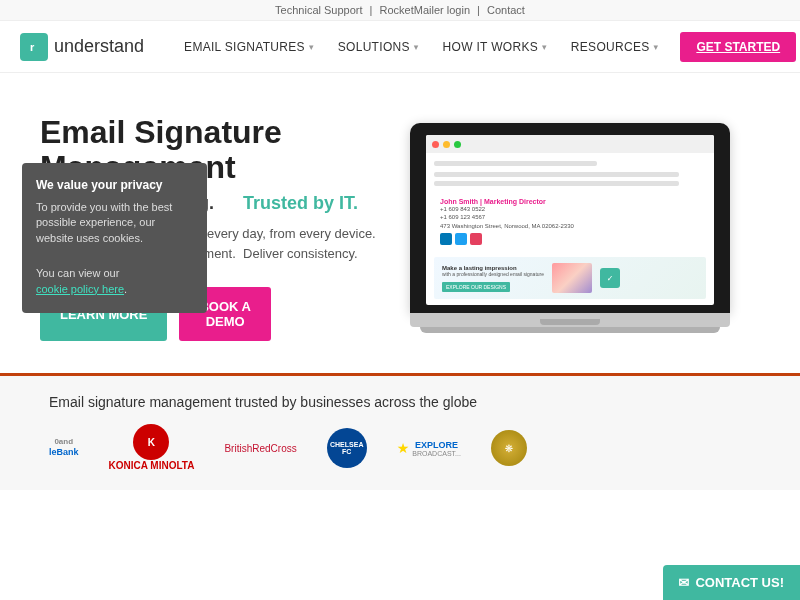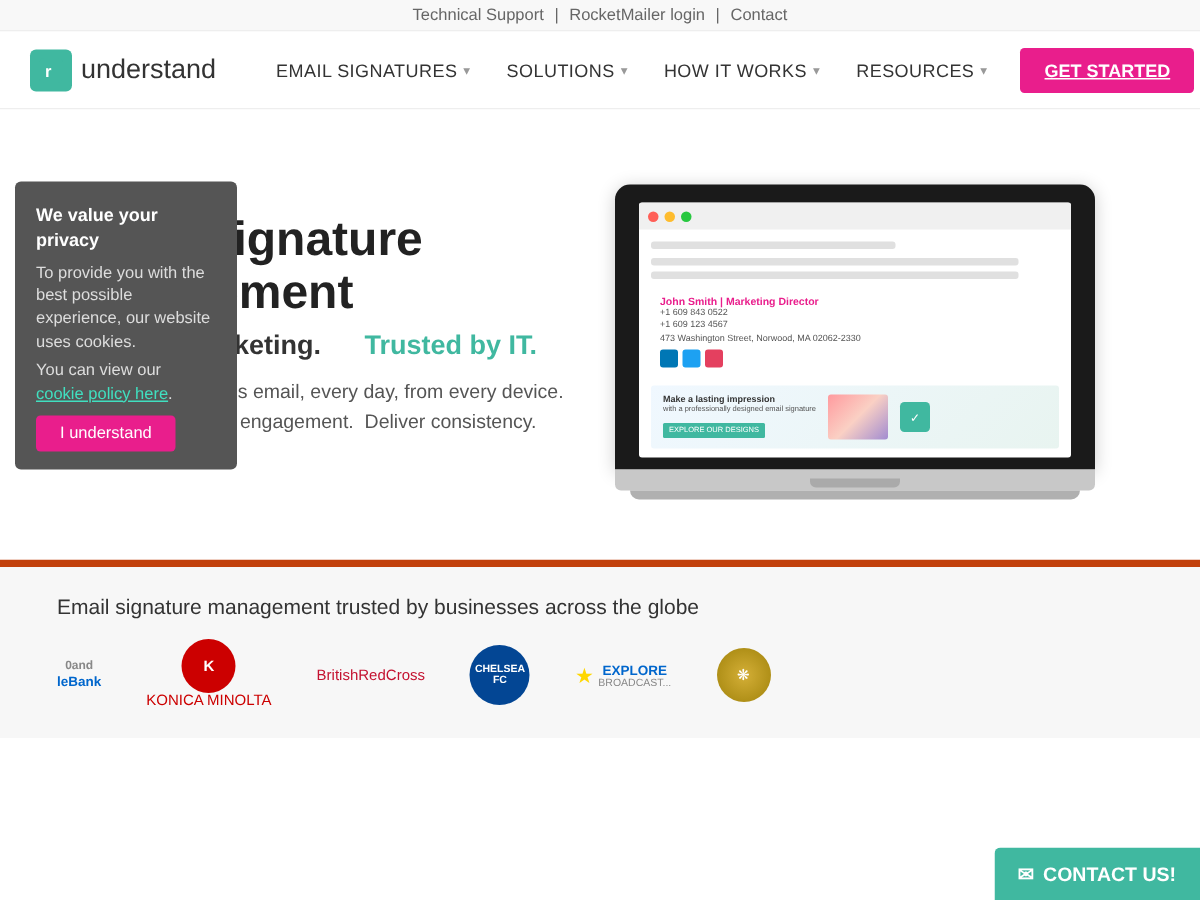--- a/index.html
+++ b/index.html
@@ -239,43 +239,43 @@
     .laptop-foot {
       background: #b0b0b0;
       height: 6px;
       border-radius: 0 0 8px 8px;
       margin: 0 10px;
     }
 
     
     .trusted-section {
       background: #f7f7f7;
-      padding: 18px 38px;
-      border-top: 5px solid #c2410c;
+      padding: 18px 49px;
+      border-top: 3px solid #c2410c;
     }
     .trusted-title {
       font-size: 14px;
       color: #333;
       margin-bottom: 14px;
       font-weight: 500;
     }
     .logo-row {
       display: flex;
       align-items: center;
       gap: 30px;
     }
     .brand-logo {
       display: flex;
       flex-direction: column;
       align-items: center;
       justify-content: center;
     }
     .brand-konica {
       color: #cc0000;
-      font-weight: normal;
+      font-weight: bold;
       font-size: 10px;
       line-height: 1.2;
     }
     .brand-rbc { font-size: 10px; color: #c41230; font-weight: normal; }
     .brand-chelsea {
       width: 40px;
       height: 40px;
       background: #034694;
       border-radius: 50%;
       display: flex;
@@ -297,32 +297,32 @@
       justify-content: center;
       color: #fff;
       font-size: 10px;
     }
     .brand-bank { font-size: 8px; color: #333; font-weight: bold; text-align: center; line-height: 1.3; }
 
     
     .cookie-banner {
       position: absolute;
       bottom: 60px;
-      left: 10px;
-      width: 148px;
+      left: 22px;
+      width: 185px;
       background: #555;
       color: #fff;
       padding: 14px 14px 12px 14px;
       border-radius: 4px;
       z-index: 100;
       font-size: 11px;
       line-height: 1.4;
     }
     .cookie-title { font-weight: bold; margin-bottom: 6px; font-size: 12px; }
-    .cookie-desc { margin-bottom: 4px; font-size: 11px; color: #ddd; }
+    .cookie-desc { margin-bottom: 20px; font-size: 11px; color: #ddd; }
     .cookie-link { color: #40e0c0; text-decoration: underline; cursor: pointer; }
     .cookie-btn {
       background: #e91e8c;
       color: #fff;
       border: none;
       padding: 6px 16px;
       border-radius: 3px;
       font-size: 11px;
       cursor: pointer;
       margin-top: 6px;
@@ -391,20 +391,24 @@
   </nav>
 </header>
 
 <div class="hero">
   <div class="hero-text">
     <h1 class="hero-title">Email Signature Management</h1>
     <p class="hero-subtitle">
       <span>Loved by Marketing. </span><span class="trusted">Trusted by IT.</span>
     </p>
     <p class="hero-desc">Brand every business email, every day, from every device.<br>Be compliant.&nbsp; Drive engagement.&nbsp; Deliver consistency.</p>
+    <div class="hero-buttons">
+      <button class="btn-learn">LEARN MORE</button>
+      <button class="btn-demo">BOOK A<br>DEMO</button>
+    </div>
   </div>
 
   <div class="hero-image">
     <div class="laptop">
       <div class="laptop-screen">
         <div class="laptop-screen-inner">
           <div class="screen-topbar">
             <div class="dot dot-red"></div>
             <div class="dot dot-yellow"></div>
             <div class="dot dot-green"></div>
@@ -449,21 +453,20 @@
 
   <div class="cookie-banner">
     <div class="cookie-title">We value your privacy</div>
     <div class="cookie-desc">
       <span>To provide you with the best possible experience, our website uses cookies.</span>
     </div>
     <div style="font-size:11px;color:#ddd;margin-bottom:4px;">
       <span>You can view our</span><br>
       <a class="cookie-link">cookie policy here</a>.
     </div>
-    <button class="cookie-btn">I understand</button>
   </div>
 </div>
 
 <div class="trusted-section">
   <div class="trusted-title">Email signature management trusted by businesses across the globe</div>
   <div class="logo-row">
     <div class="brand-logo">
       <div class="brand-bank"><span style="color:#888;font-size:8px;">0and</span><br><span style="color:#0066cc;font-weight:bold;font-size:9px;">leBank</span></div>
     </div>
     <div class="brand-logo">

